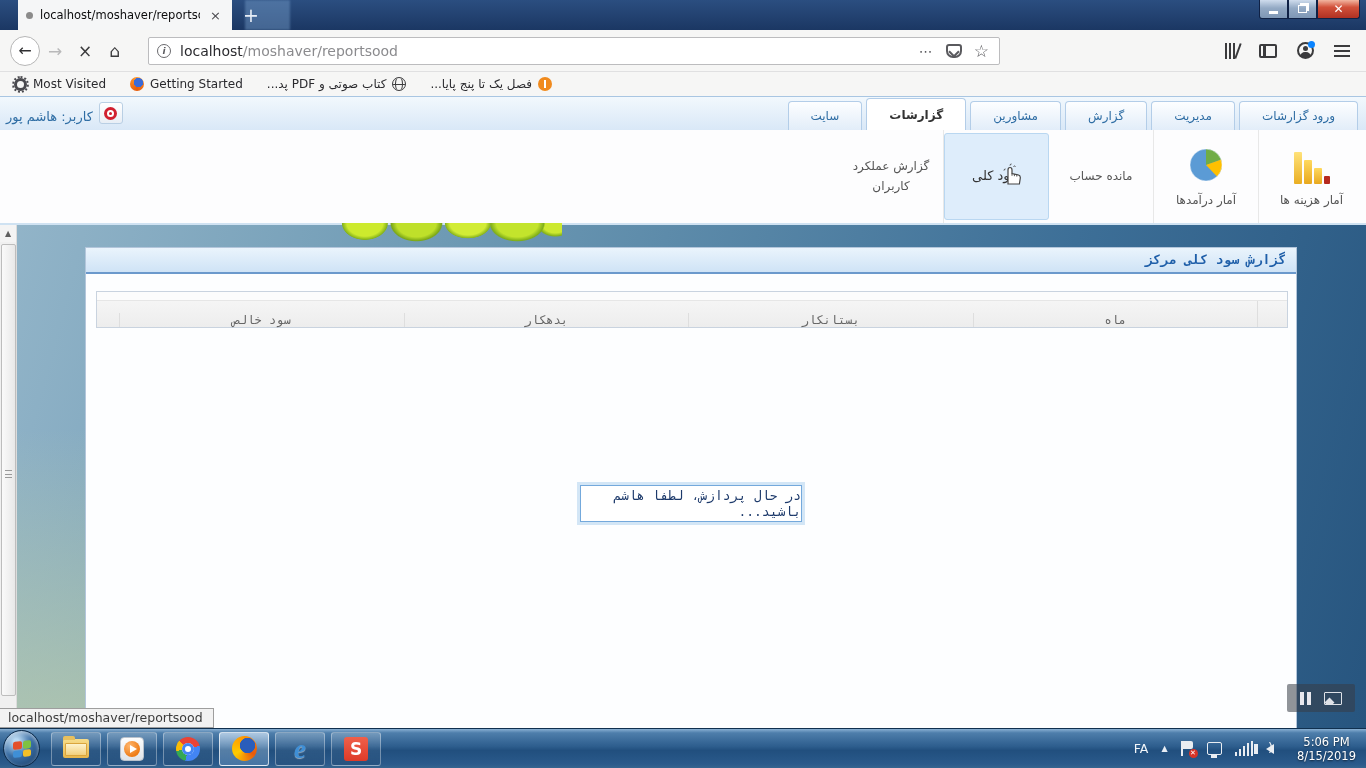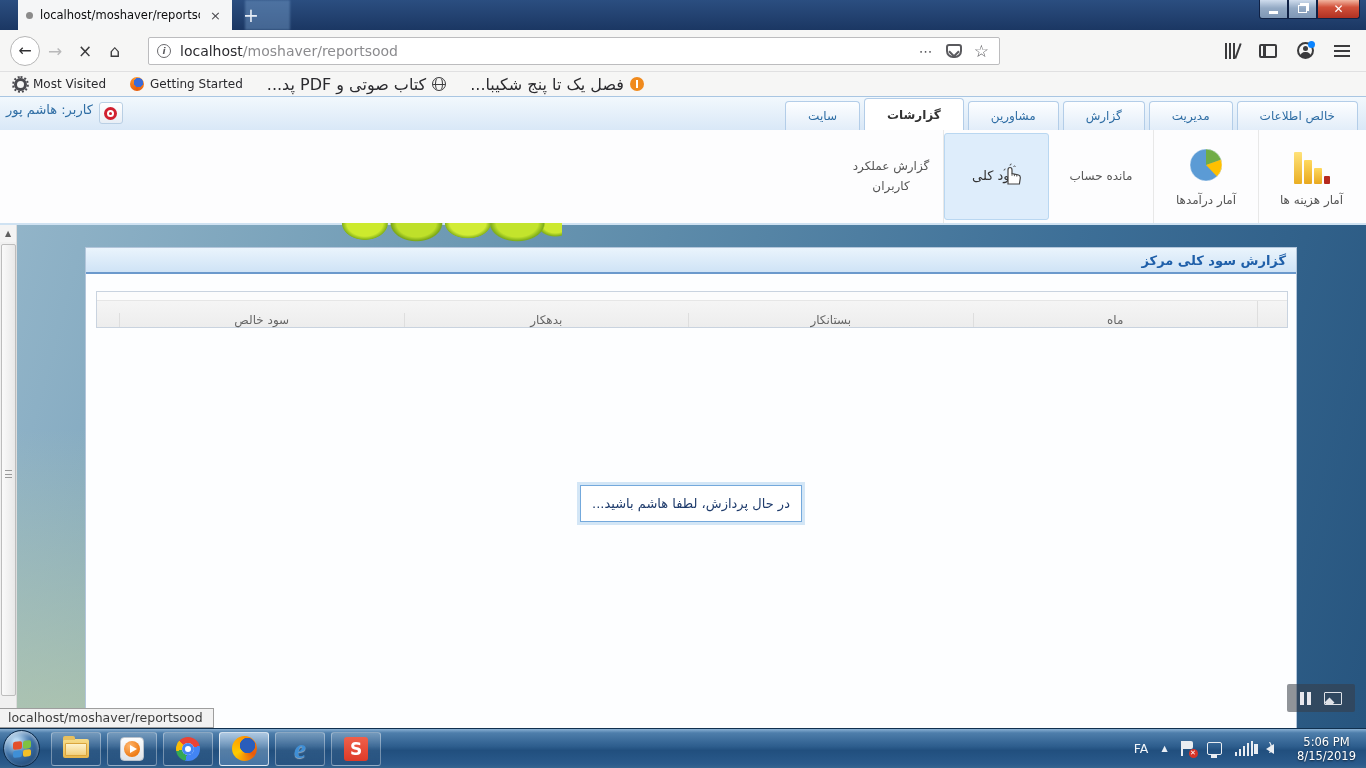--- a/index.html
+++ b/index.html
@@ -78,26 +78,26 @@
   .ffox-glyph { width:14px; height:14px; border-radius:50%;
     background:radial-gradient(circle at 60% 40%, #3a6bd8 0 38%, transparent 40%),
       conic-gradient(#ff9a2e, #e55b0c, #ff9a2e); }
   .globe-glyph { width:14px; height:14px; border:1.5px solid #3b3b3d; border-radius:50%; position:relative; overflow:hidden; }
   .globe-glyph:before { content:""; position:absolute; left:50%; top:-2px; bottom:-2px; width:6px;
     border:1.5px solid #3b3b3d; border-radius:50%; transform:translateX(-50%); }
   .globe-glyph:after { content:""; position:absolute; top:50%; left:-2px; right:-2px; height:0;
     border-top:1.5px solid #3b3b3d; }
   .orange-glyph { width:14px; height:14px; border-radius:50%; background:#f08a1d; position:relative; }
   .orange-glyph:after { content:""; position:absolute; left:6px; top:3px; width:2px; height:8px; background:#fff; }
-  .bm-fa { font-size:16px; }
+  .bm-fa { font-size:12px; }
 
   
   #appheader { position:absolute; top:96px; left:0; width:1366px; height:34px;
     background:linear-gradient(#f2f8fd,#d9e8f7); border-top:1px solid #a9c6e2; }
-  .userbox { position:absolute; left:6px; top:5px; display:flex; align-items:flex-start; gap:6px; direction:rtl; }
+  .userbox { position:absolute; left:6px; top:5px; display:flex; align-items:flex-end; gap:6px; direction:rtl; }
   .logout-btn { width:24px; height:22px; background:linear-gradient(#ffffff,#e8eef5);
     border:1px solid #b9cfe4; border-radius:3px; display:flex; align-items:center; justify-content:center; }
   .power-glyph { width:13px; height:13px; border-radius:50%; background:#d11f2f; position:relative; }
   .power-glyph:after { content:""; position:absolute; inset:3px; border:2px solid #fff; border-radius:50%; }
   .user-label { font-size:13px; color:#2e6da4; }
   .module-tabs { position:absolute; right:4px; bottom:0; display:flex; direction:rtl; align-items:flex-end; }
   .mtab { height:29px; margin-inline-start:4px; padding:0 22px; display:flex; align-items:center;
     font-size:12px; color:#2e6da4; background:linear-gradient(#fdfeff,#e2edf9);
     border:1px solid #b3cde8; border-bottom:none; border-radius:4px 4px 0 0; white-space:nowrap; }
   .mtab.active { background:#fff; color:#333; font-weight:bold; height:32px; }
@@ -139,21 +139,21 @@
     background:
       radial-gradient(ellipse 30px 22px at 12% 0%, #cdea2d 0 60%, #86b31c 75%, transparent 78%),
       radial-gradient(ellipse 34px 24px at 35% 0%, #bfe02a 0 58%, #7ca817 74%, transparent 78%),
       radial-gradient(ellipse 30px 20px at 58% 0%, #d2ec36 0 60%, #8ab51e 75%, transparent 78%),
       radial-gradient(ellipse 36px 24px at 80% 0%, #c3e42c 0 58%, #7fae19 74%, transparent 78%),
       radial-gradient(ellipse 24px 18px at 97% 0%, #cde92f 0 55%, #85b21b 72%, transparent 78%);
   }
 
   
   #panel { position:absolute; left:85px; top:22px; width:1212px; height:495px;
-    background:#fdfeff; border:1px solid rgba(130,160,195,0.6); }
+    background:#fdfeff; border:1px solid rgba(130,160,195,0.6);font-family:Liberation Mono, monospace; }
   .panel-title { height:26px; background:linear-gradient(#eaf4fc,#cfe3f6);
     border-bottom:2px solid #6b99cc; display:flex; align-items:center;
     justify-content:flex-start; direction:rtl; padding:0 10px; }
   .panel-title span { font-size:13px; font-weight:bold; color:#1f5fa9; }
 
   .grid { margin:17px 8px 0 10px; border:1px solid #c9d3df; background:#fff; }
   .grid-topstrip { height:9px; background:#fcfcfc; border-bottom:1px solid #e6e6e6; }
   .grid-header { display:flex; direction:rtl; height:26px;
     background:linear-gradient(#f5f5f5,#ededed); }
   .gh-cell { display:flex; align-items:center; justify-content:center; font-size:12px;
@@ -309,33 +309,33 @@
   <span class="bm-item">
     <span class="ffox-glyph"></span>
     <span>Getting Started</span>
   </span>
   <span class="bm-item bm-fa" dir="rtl">
     <span class="globe-glyph"></span>
     <span>کتاب صوتی و PDF پد...</span>
   </span>
   <span class="bm-item bm-fa" dir="rtl">
     <span class="orange-glyph"></span>
-    <span>فصل یک تا پنج شکیبا...</span>
+    <span>فصل یک تا پنج پایا...</span>
   </span>
 </div>
 
 <div id="appheader">
   <div class="userbox">
     <span class="logout-btn">
         <span class="power-glyph"></span>
       </span>
     <span class="user-label">کاربر: هاشم پور</span>
   </div>
   <div class="module-tabs">
-    <span class="mtab">خالص اطلاعات</span>
+    <span class="mtab">ورود گزارشات</span>
     <span class="mtab">مدیریت</span>
     <span class="mtab">گزارش</span>
     <span class="mtab">مشاورین</span>
     <span class="mtab active">گزارشات</span>
     <span class="mtab">سایت</span>
   </div>
 </div>
 
 <div id="apptoolbar">
   <div class="tb-item">

